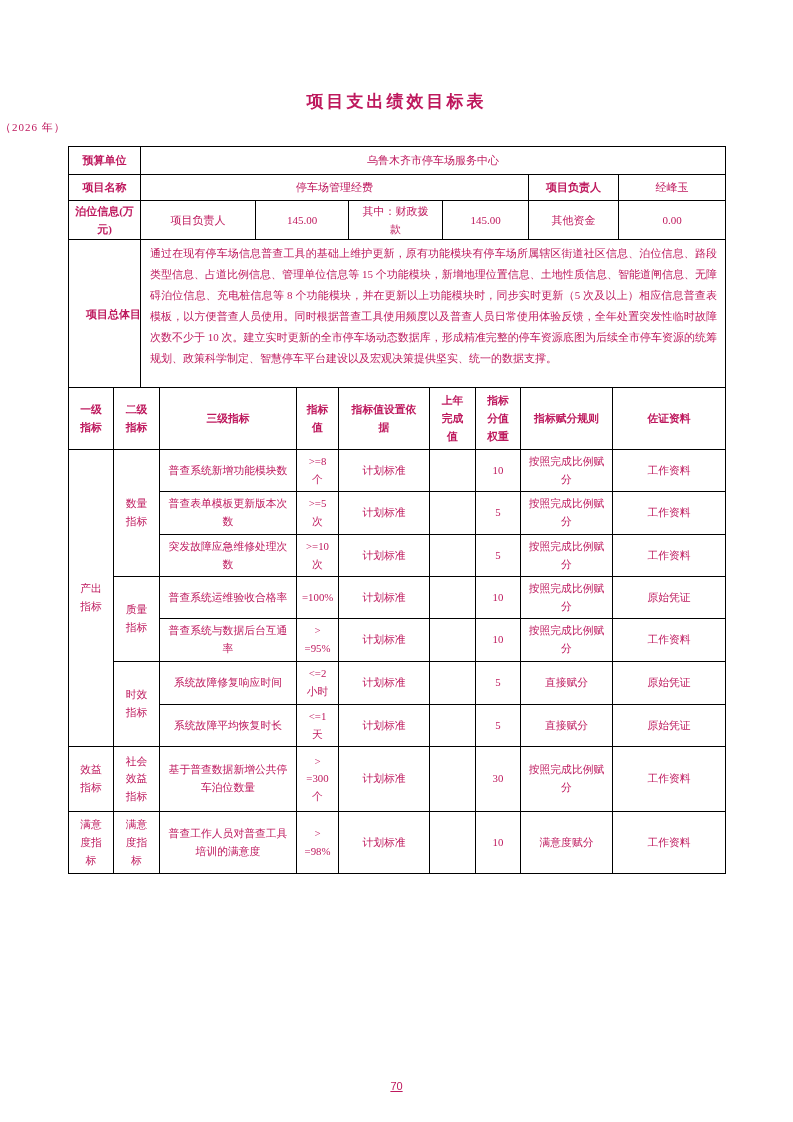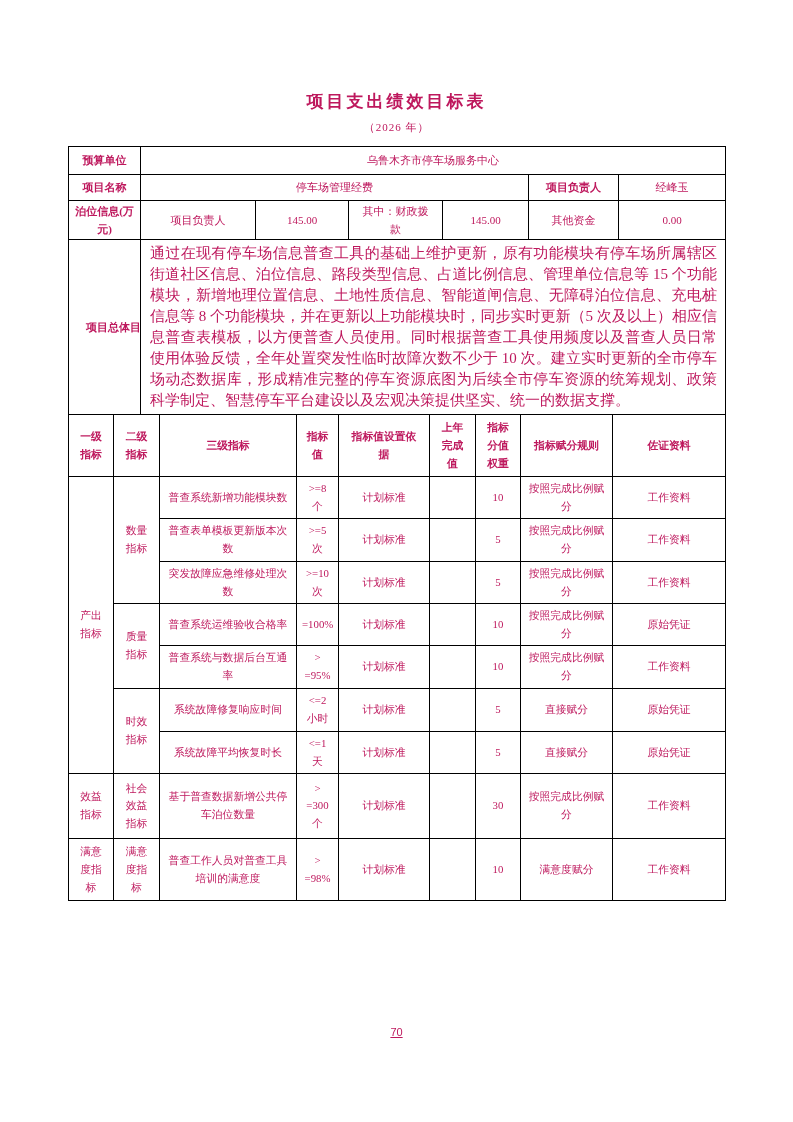--- a/index.html
+++ b/index.html
@@ -15,21 +15,21 @@
   }
   .title {
     padding-top: 86px;
     text-align: center;
     font-size: 17px;
     font-weight: bold;
     letter-spacing: 3px;
   }
   .subtitle {
     margin-top: 7px;
-    text-align: center;
+    text-align: left;
     font-size: 11px;
     letter-spacing: 1px;
   }
   table {
     border-collapse: collapse;
     table-layout: fixed;
     margin-left: 68px;
     width: 657px;
   }
   .tbl-top { margin-top: 11px; border-radius: 10px; }
@@ -40,32 +40,32 @@
     vertical-align: middle;
     font-size: 11px;
     line-height: 1.65;
     padding: 1px 4px;
     overflow: hidden;
   }
   .lbl { font-weight: bold; white-space: pre-line; }
   .nowrap { white-space: nowrap; }
   .goal-text {
     text-align: justify;
-    font-size: 15px;
+    font-size: 11px;
     line-height: 21px;
     padding: 3px 8px 3px 9px;
     vertical-align: top;
   }
   .tbl-ind td { font-size: 10.8px; padding: 1px 5px; }
   .hdr { font-weight: bold; white-space: pre-line; }
   .pre { white-space: pre-line; }
   .name-cell { padding: 1px 5px; }
   .page-number {
     position: absolute;
-    top: 1022px;
+    top: 1076px;
     left: 0;
     width: 100%;
     text-align: center;
     font-size: 11px;
     font-family: "Liberation Sans", sans-serif;
     text-decoration: underline;
   }
 </style>
 </head>
 <body>

